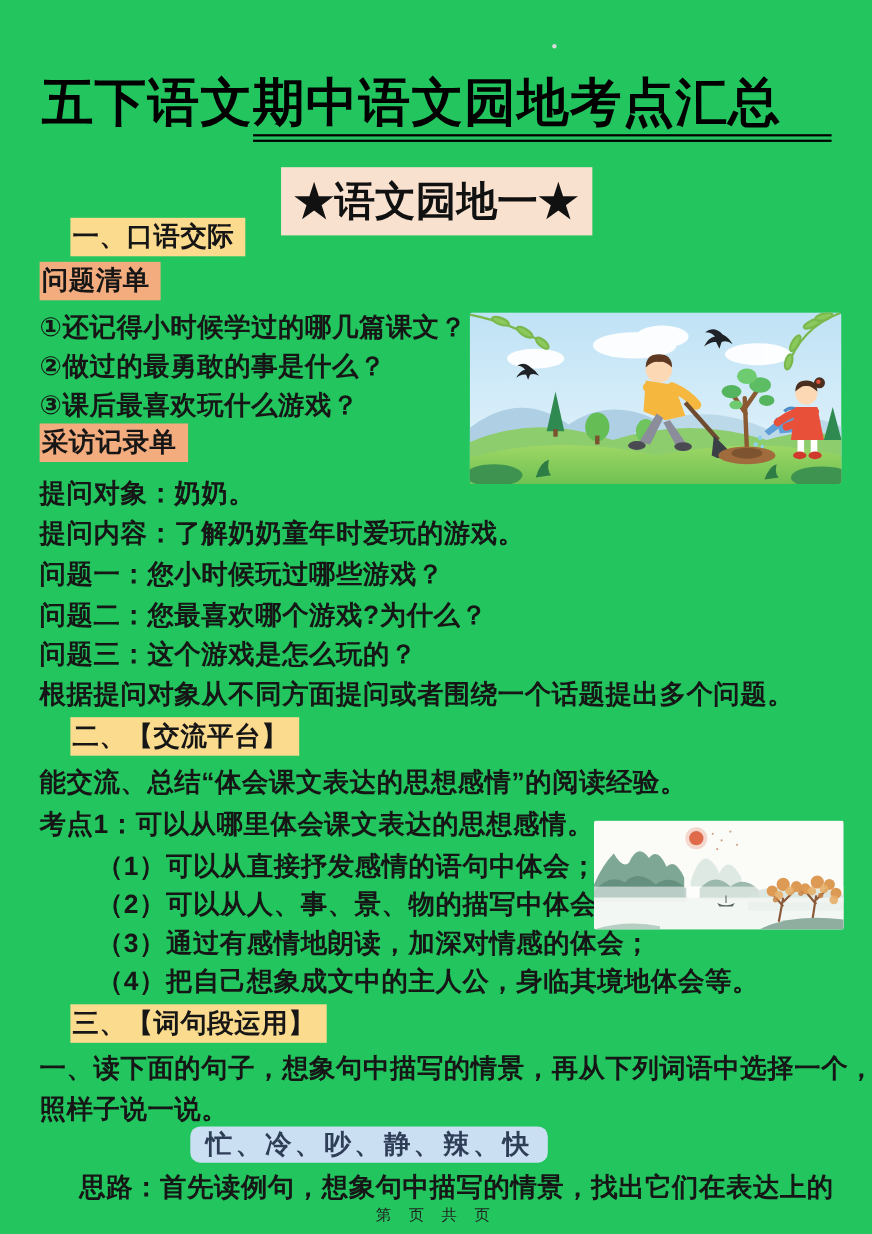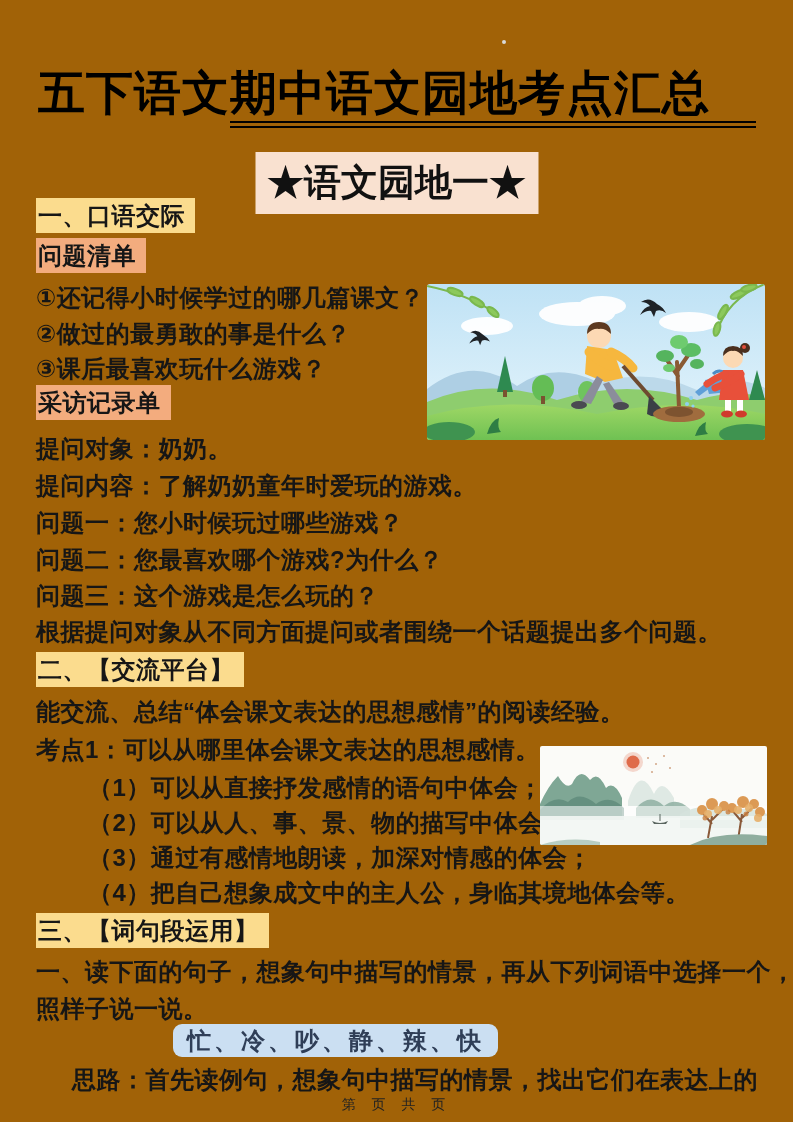--- a/index.html
+++ b/index.html
@@ -1,17 +1,17 @@
 <!DOCTYPE html>
 <html style="--highlight-yellow: #fbdc8e; --highlight-orange: #f3ac7e; --badge-peach: #f9e1d0; --highlight-blue: #cbdff2; --word-text: #2f3e57;"><head>
 <meta charset="utf-8">
 <style>
   html,body{margin:0;padding:0;background:#fff;}
   .page{
-    position:relative;width:793px;height:1122px;background:#a16207;
+    position:relative;width:793px;height:1122px;background:#22c55e;
     font-family:"Liberation Sans","DejaVu Sans",sans-serif;color:#141414;
     overflow:hidden;margin:0 auto;
   }
   .stray-dot{position:absolute;left:502px;top:40px;width:4px;height:4px;border-radius:50%;background:#d9d9d9;}
   .title{
     position:absolute;left:38px;top:62px;margin:0;white-space:nowrap;
     font-family:"Liberation Serif","DejaVu Serif",serif;
     font-size:47px;font-weight:900;letter-spacing:1px;color:#000;
   }
   .title .u{border-bottom:7px double #000;padding-bottom:2px;padding-right:46px;}
@@ -19,21 +19,21 @@
     position:absolute;top:152px;left:50%;transform:translateX(-50%);
     background:var(--badge-peach,#f9e1d0);
     font-family:"Liberation Serif","DejaVu Serif",serif;
     font-size:37px;font-weight:700;padding:6px 12px;white-space:nowrap;color:#111;
   }
   .line{
     position:absolute;left:36px;font-size:24px;font-weight:600;
     letter-spacing:.5px;white-space:nowrap;line-height:1.3;color:#161616;
   }
   .heading{font-weight:700;}
-  .hl-y{background:var(--highlight-yellow,#fbdc8e);padding:4px 10px 4px 2px;}
+  .hl-y{background:var(--highlight-yellow,#fbdc8e);padding:4px 10px 4px 2px;margin-left:28px;}
   .hl-o{background:var(--highlight-orange,#f3ac7e);padding:4px 10px 4px 2px;}
   .indent{left:88px;}
   .hint-indent{left:72px;}
   .words-line{left:173px;}
   .words{
     background:var(--highlight-blue,#cbdff2);border-radius:9px;
     padding:3px 14px;letter-spacing:3px;color:var(--word-text,#2f3e57);font-weight:700;
   }
   .figure{position:absolute;display:block;}
   .fig-planting{left:427px;top:284px;}

